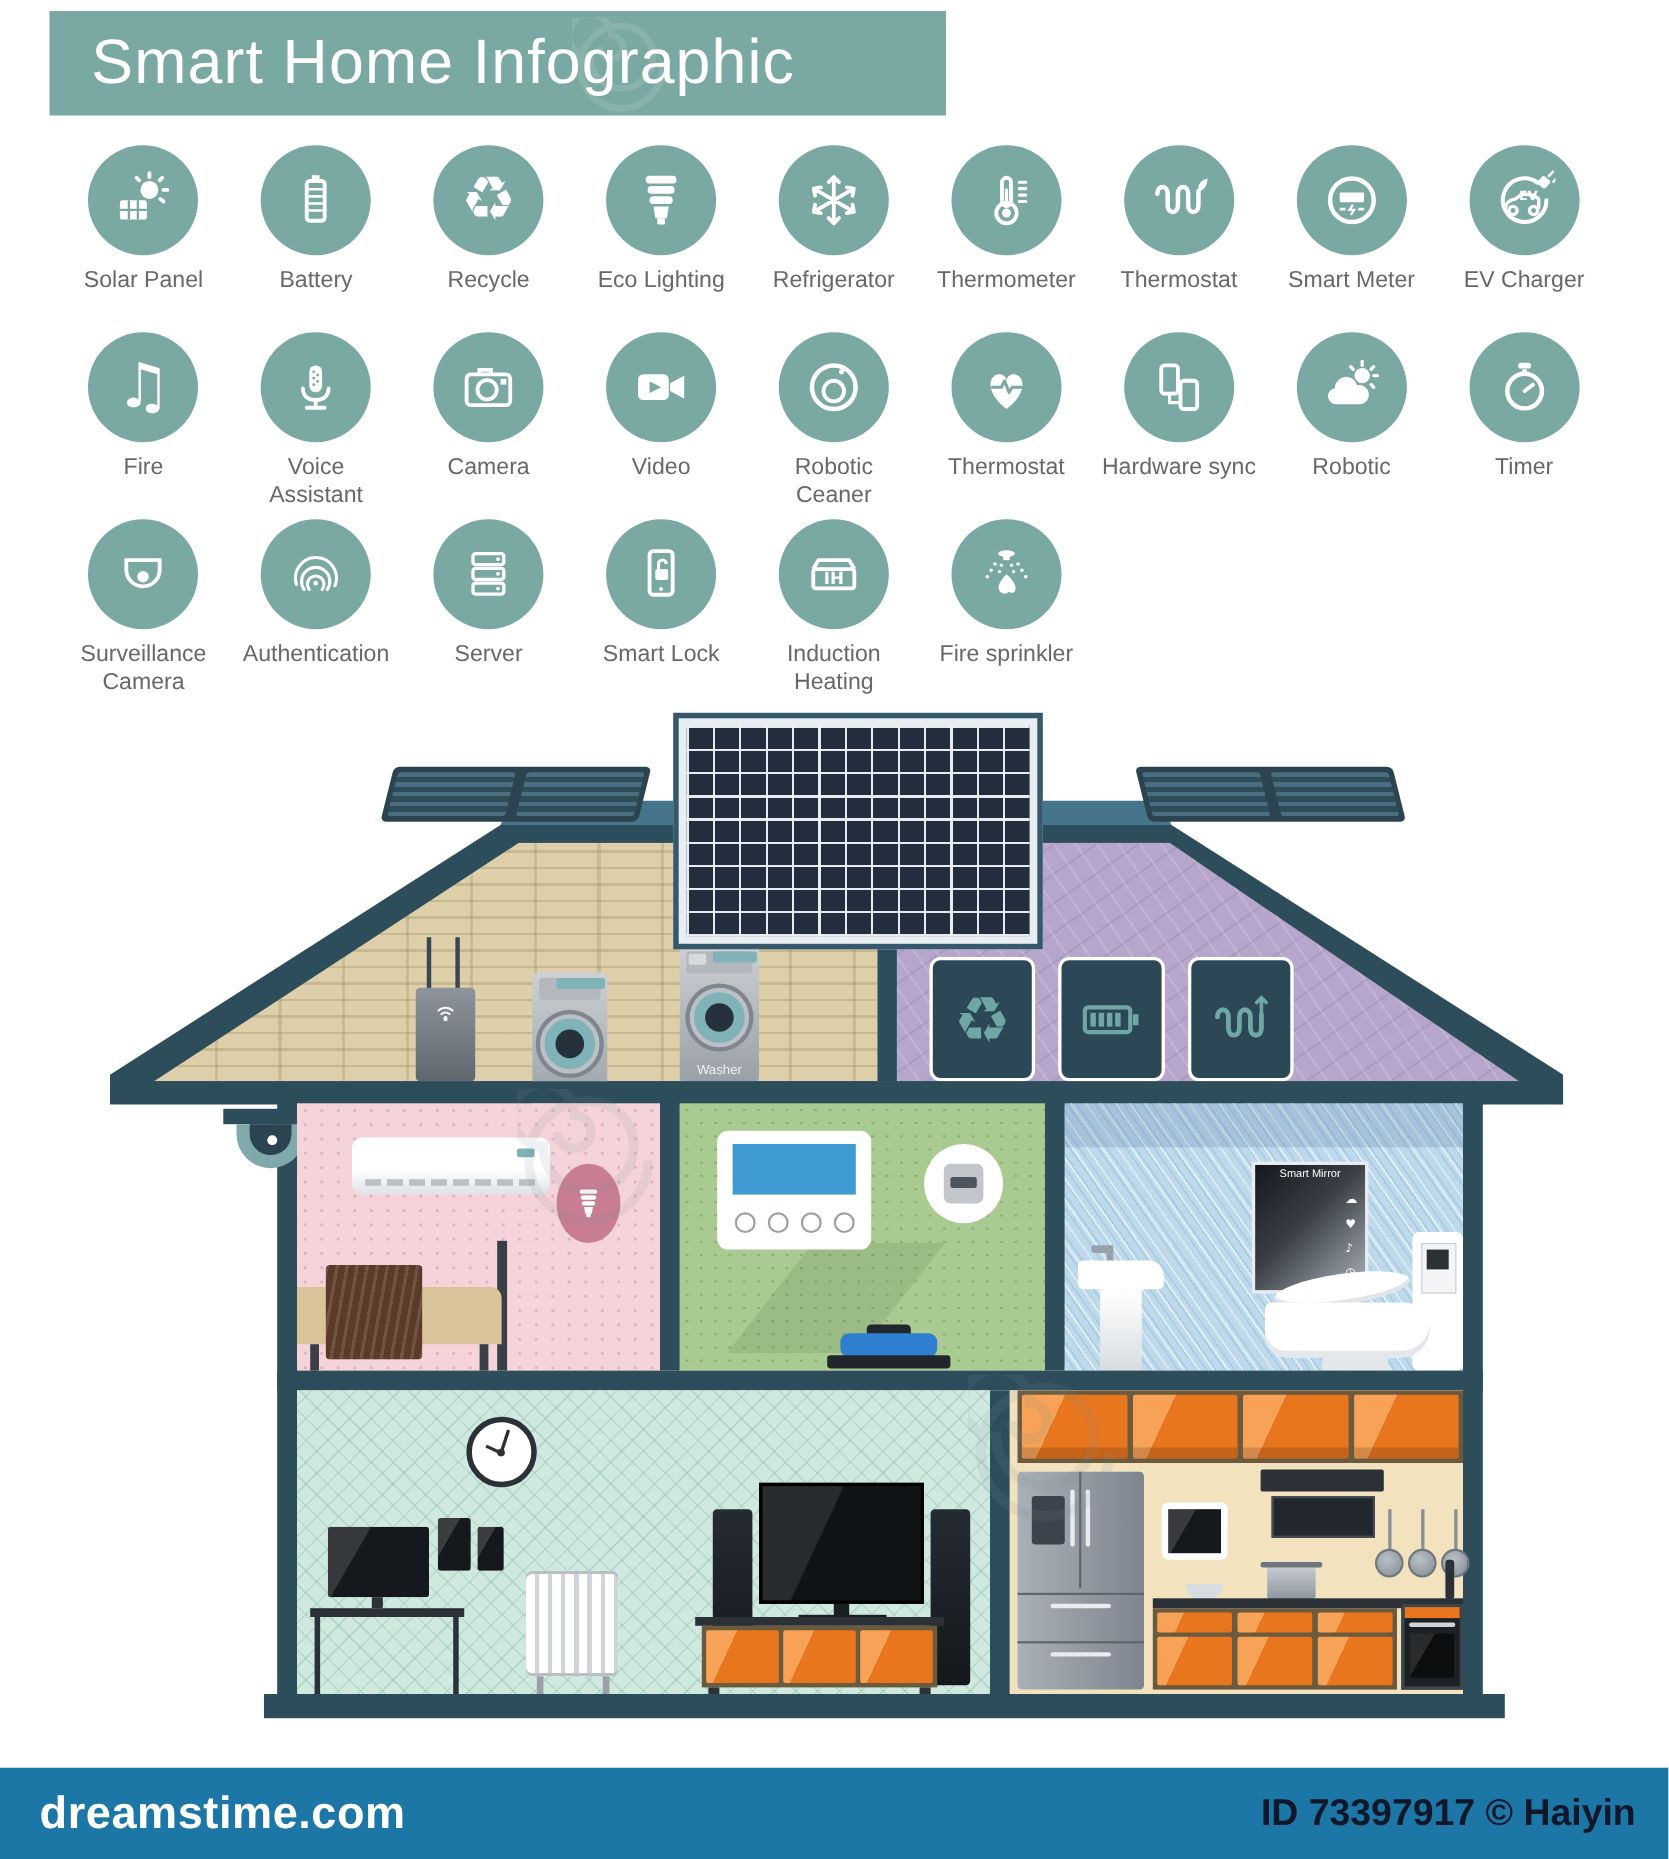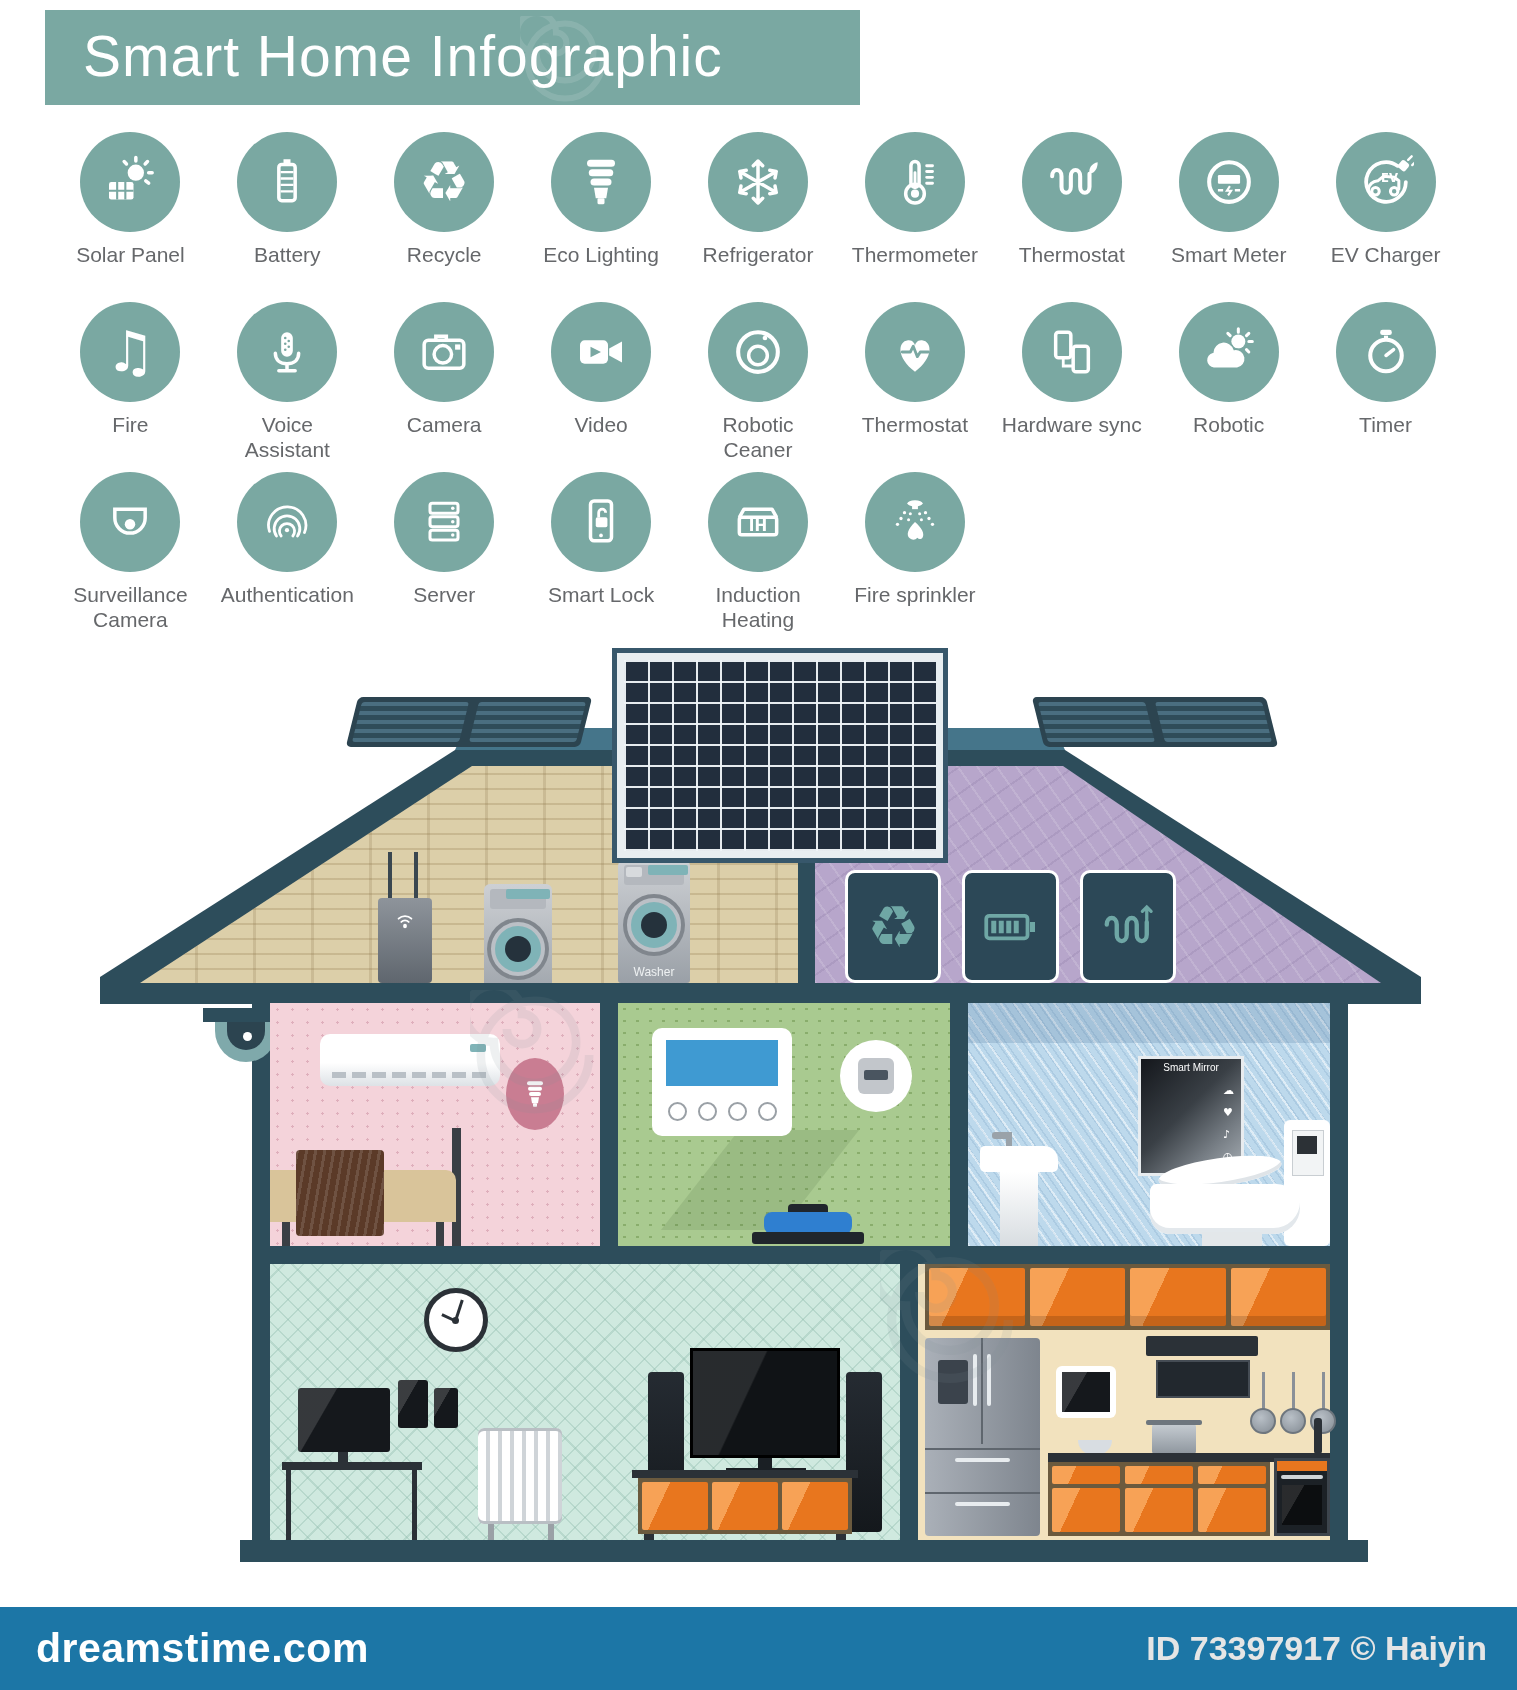--- a/index.html
+++ b/index.html
@@ -70,21 +70,21 @@
   
   .whitebox{background:#fff;}
   .ora{background:linear-gradient(115deg,#f7a256 0 32%,#e8761e 32%);}
   .mirror-icons{display:flex;flex-direction:column;gap:11px;color:#fff;font-size:11px;line-height:1;
                 font-family:"DejaVu Sans",sans-serif;}
   .spiral{opacity:.12;}
 
   
   #footer-bar{left:0;top:1607px;width:1517px;height:83px;background:#1c76a6;}
   #footer-brand{position:absolute;left:36px;top:18px;font-size:41px;font-weight:bold;color:#fff;letter-spacing:.5px;}
-  #footer-credit{position:absolute;right:30px;top:22px;font-size:34px;font-weight:bold;color:#e5e5e5;}
+  #footer-credit{position:absolute;right:30px;top:22px;font-size:34px;font-weight:bold;color:#0f172a;}
 </style>
 </head>
 <body>
 
 <div id="canvas">
 
   <div class="a" id="header-banner">
     <h1>Smart Home Infographic</h1>
   </div>
 

